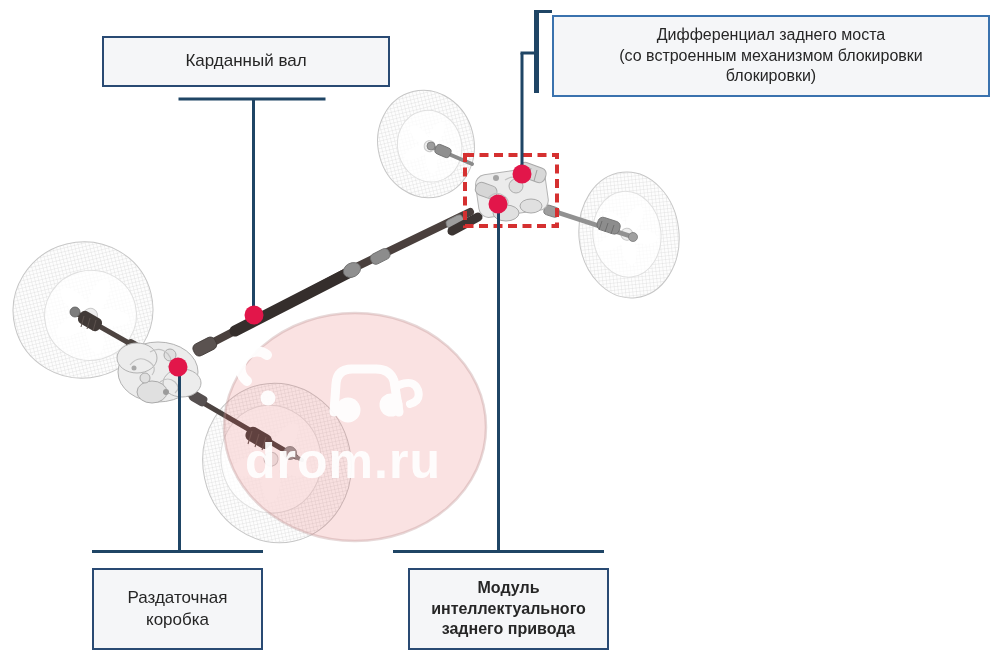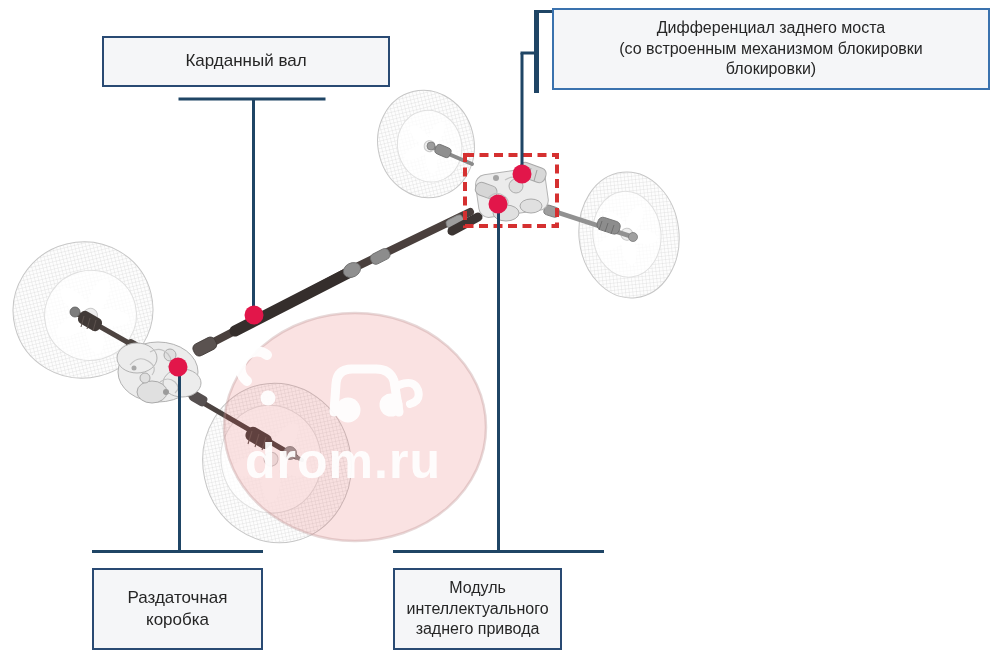--- a/index.html
+++ b/index.html
@@ -7,26 +7,26 @@
   .stage { position:relative; width:1000px; height:663px; background:#ffffff; overflow:hidden; }
   .stage svg { position:absolute; left:0; top:0; }
 
   .callout {
     position:absolute; box-sizing:border-box;
     border:2.5px solid var(--callout-border,#294a73);
     background:var(--callout-fill,#f5f6f8);
     display:flex; flex-direction:column; align-items:center; justify-content:center;
     text-align:center; color:#262626; font-size:16px; line-height:1.3;
   }
-  .callout.light { border-color:var(--callout-border-light,#3a72ae); }
+  .callout.light { border-color:var(--callout-border-light,#3a72ae);margin-top:7px; }
   .callout .ln { white-space:nowrap; }
   #callout-driveshaft { left:102px; top:36px; width:288px; height:51px; font-size:17px;text-align:right; }
   #callout-rear-diff  { left:552px; top:8px;  width:438px; height:82px; }
   #callout-transfer   { left:92px;  top:568px; width:171px; height:82px; font-size:17px; }
-  #callout-module     { left:393px; top:568px; width:169px; height:82px; }
+  #callout-module     { left:408px; top:568px; width:201px; height:82px;font-weight:bold; }
 
   .line      { stroke:var(--connector,#1f4565); stroke-width:3; fill:none; }
   .line.thick{ stroke-width:5; }
   .dash-rect { stroke:var(--highlight,#d53030); stroke-width:4; fill:none; stroke-dasharray:9 5.5; }
   .dot       { fill:var(--marker-dot,#e2164a); }
   .wm-circle { fill:var(--watermark-pink,#e25555); fill-opacity:0.17; stroke:#b99090; stroke-opacity:0.35; stroke-width:2.5; }
   .wm-white  { fill:#ffffff; }
   .wm-stroke { stroke:#ffffff; fill:none; stroke-linecap:round; stroke-linejoin:round; }
   .metal     { fill:#ececec; stroke:#b2b2b2; stroke-width:1; }
   .metal2    { fill:#e0e0e0; stroke:#aaaaaa; stroke-width:1; }

